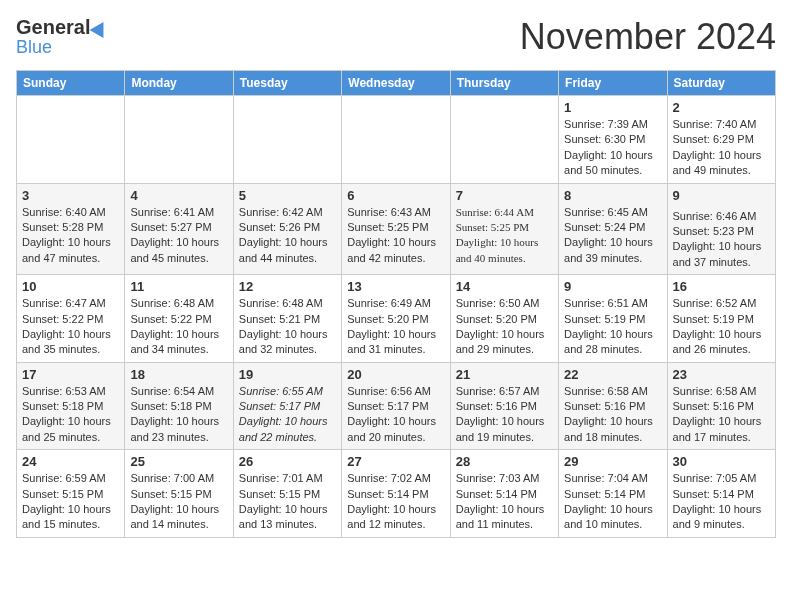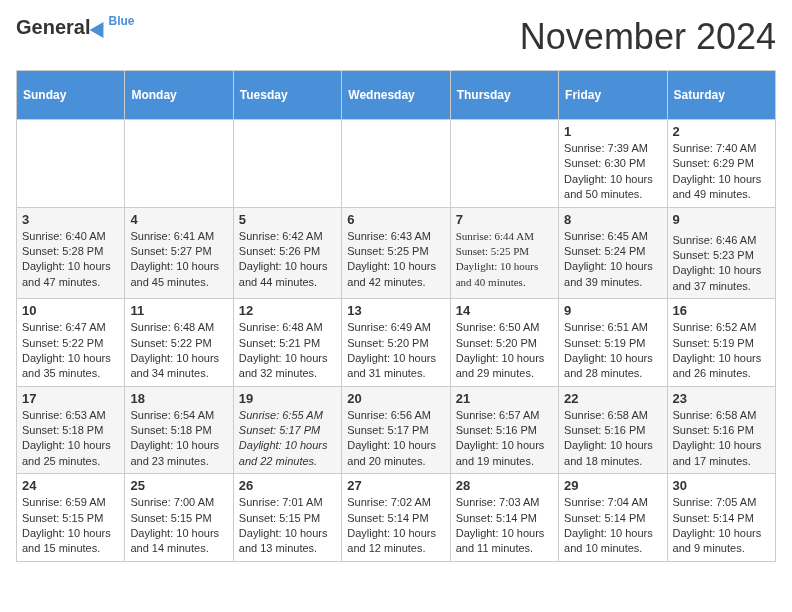--- a/index.html
+++ b/index.html
@@ -11,21 +11,21 @@
       padding: 16px;
     }
     .header {
       display: flex;
       justify-content: space-between;
       align-items: flex-start;
       margin-bottom: 12px;
     }
     .logo {
       display: flex;
-      flex-direction: row;
+      flex-direction: column;
       align-items: flex-start;
     }
     .logo-text {
       display: flex;
       align-items: center;
       font-size: 20px;
       font-weight: bold;
       color: #333;
     }
     .logo-triangle {
@@ -37,21 +37,21 @@
       transform: rotate(30deg);
     }
     .title-block { text-align: right; }
     .month-title { font-size: 36px; font-weight: normal; color: #333; }
     .location { font-size: 14px; color: #555; }
     .calendar { width: 100%; border-collapse: collapse; }
     .calendar th {
       background: #4a90d9;
       color: #fff;
       text-align: left;
-      padding: 17px 6px;
+      padding: 5px 6px;
       font-size: 12px;
       border: 1px solid #ccc;
     }
     .calendar td {
       border: 1px solid #ccc;
       vertical-align: top;
       padding: 4px 5px;
       width: 14.28%;
       min-height: 80px;
       font-size: 10px;
@@ -74,21 +74,21 @@
   </style>
 </head>
 <body>
 
 <div class="header">
   <div class="logo">
     <div class="logo-text">
       <span>General</span>
       <div class="logo-triangle"></div>
     </div>
-    <span style="color:#4a90d9;font-size:12px;font-weight:bold;margin-top:-2px;">Blue</span>
+    <span style="color:#4a90d9;font-size:18px;font-weight:normal;margin-top:-2px;">Blue</span>
   </div>
   <div class="title-block">
     <div class="month-title">November 2024</div>
   </div>
 </div>
 
 <table class="calendar">
   <thead>
     <tr>
     <th>Sunday</th>

